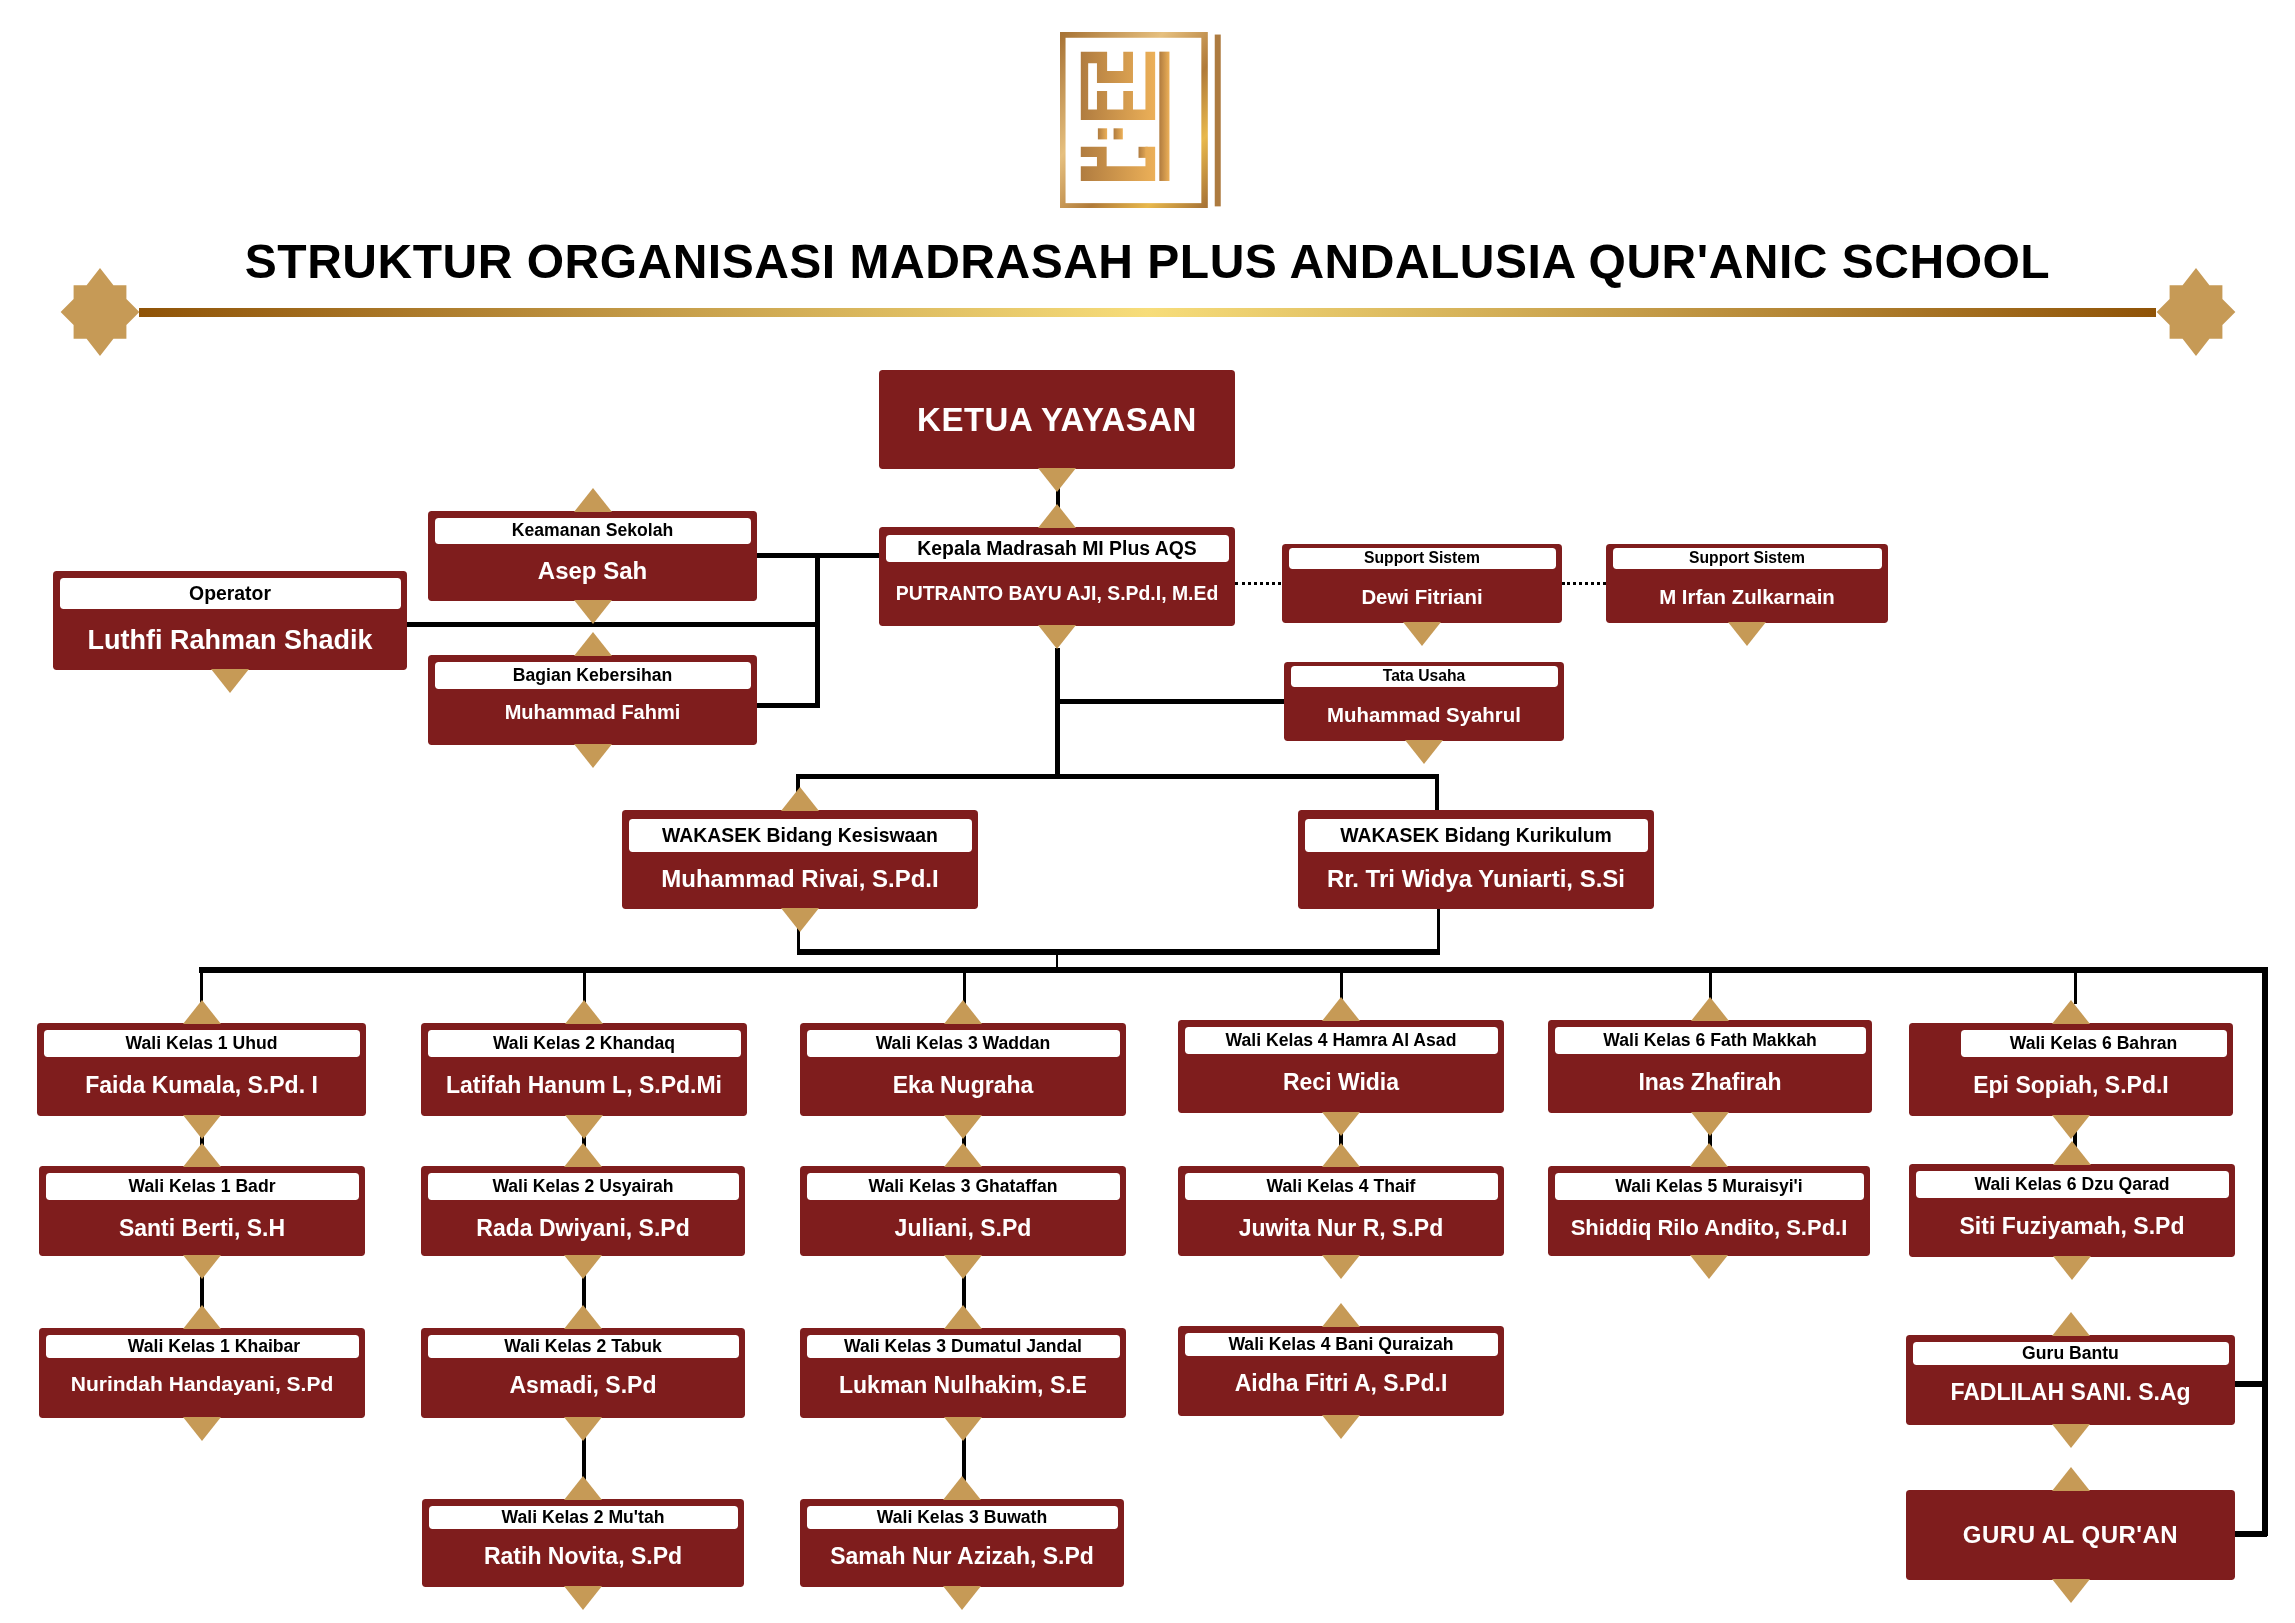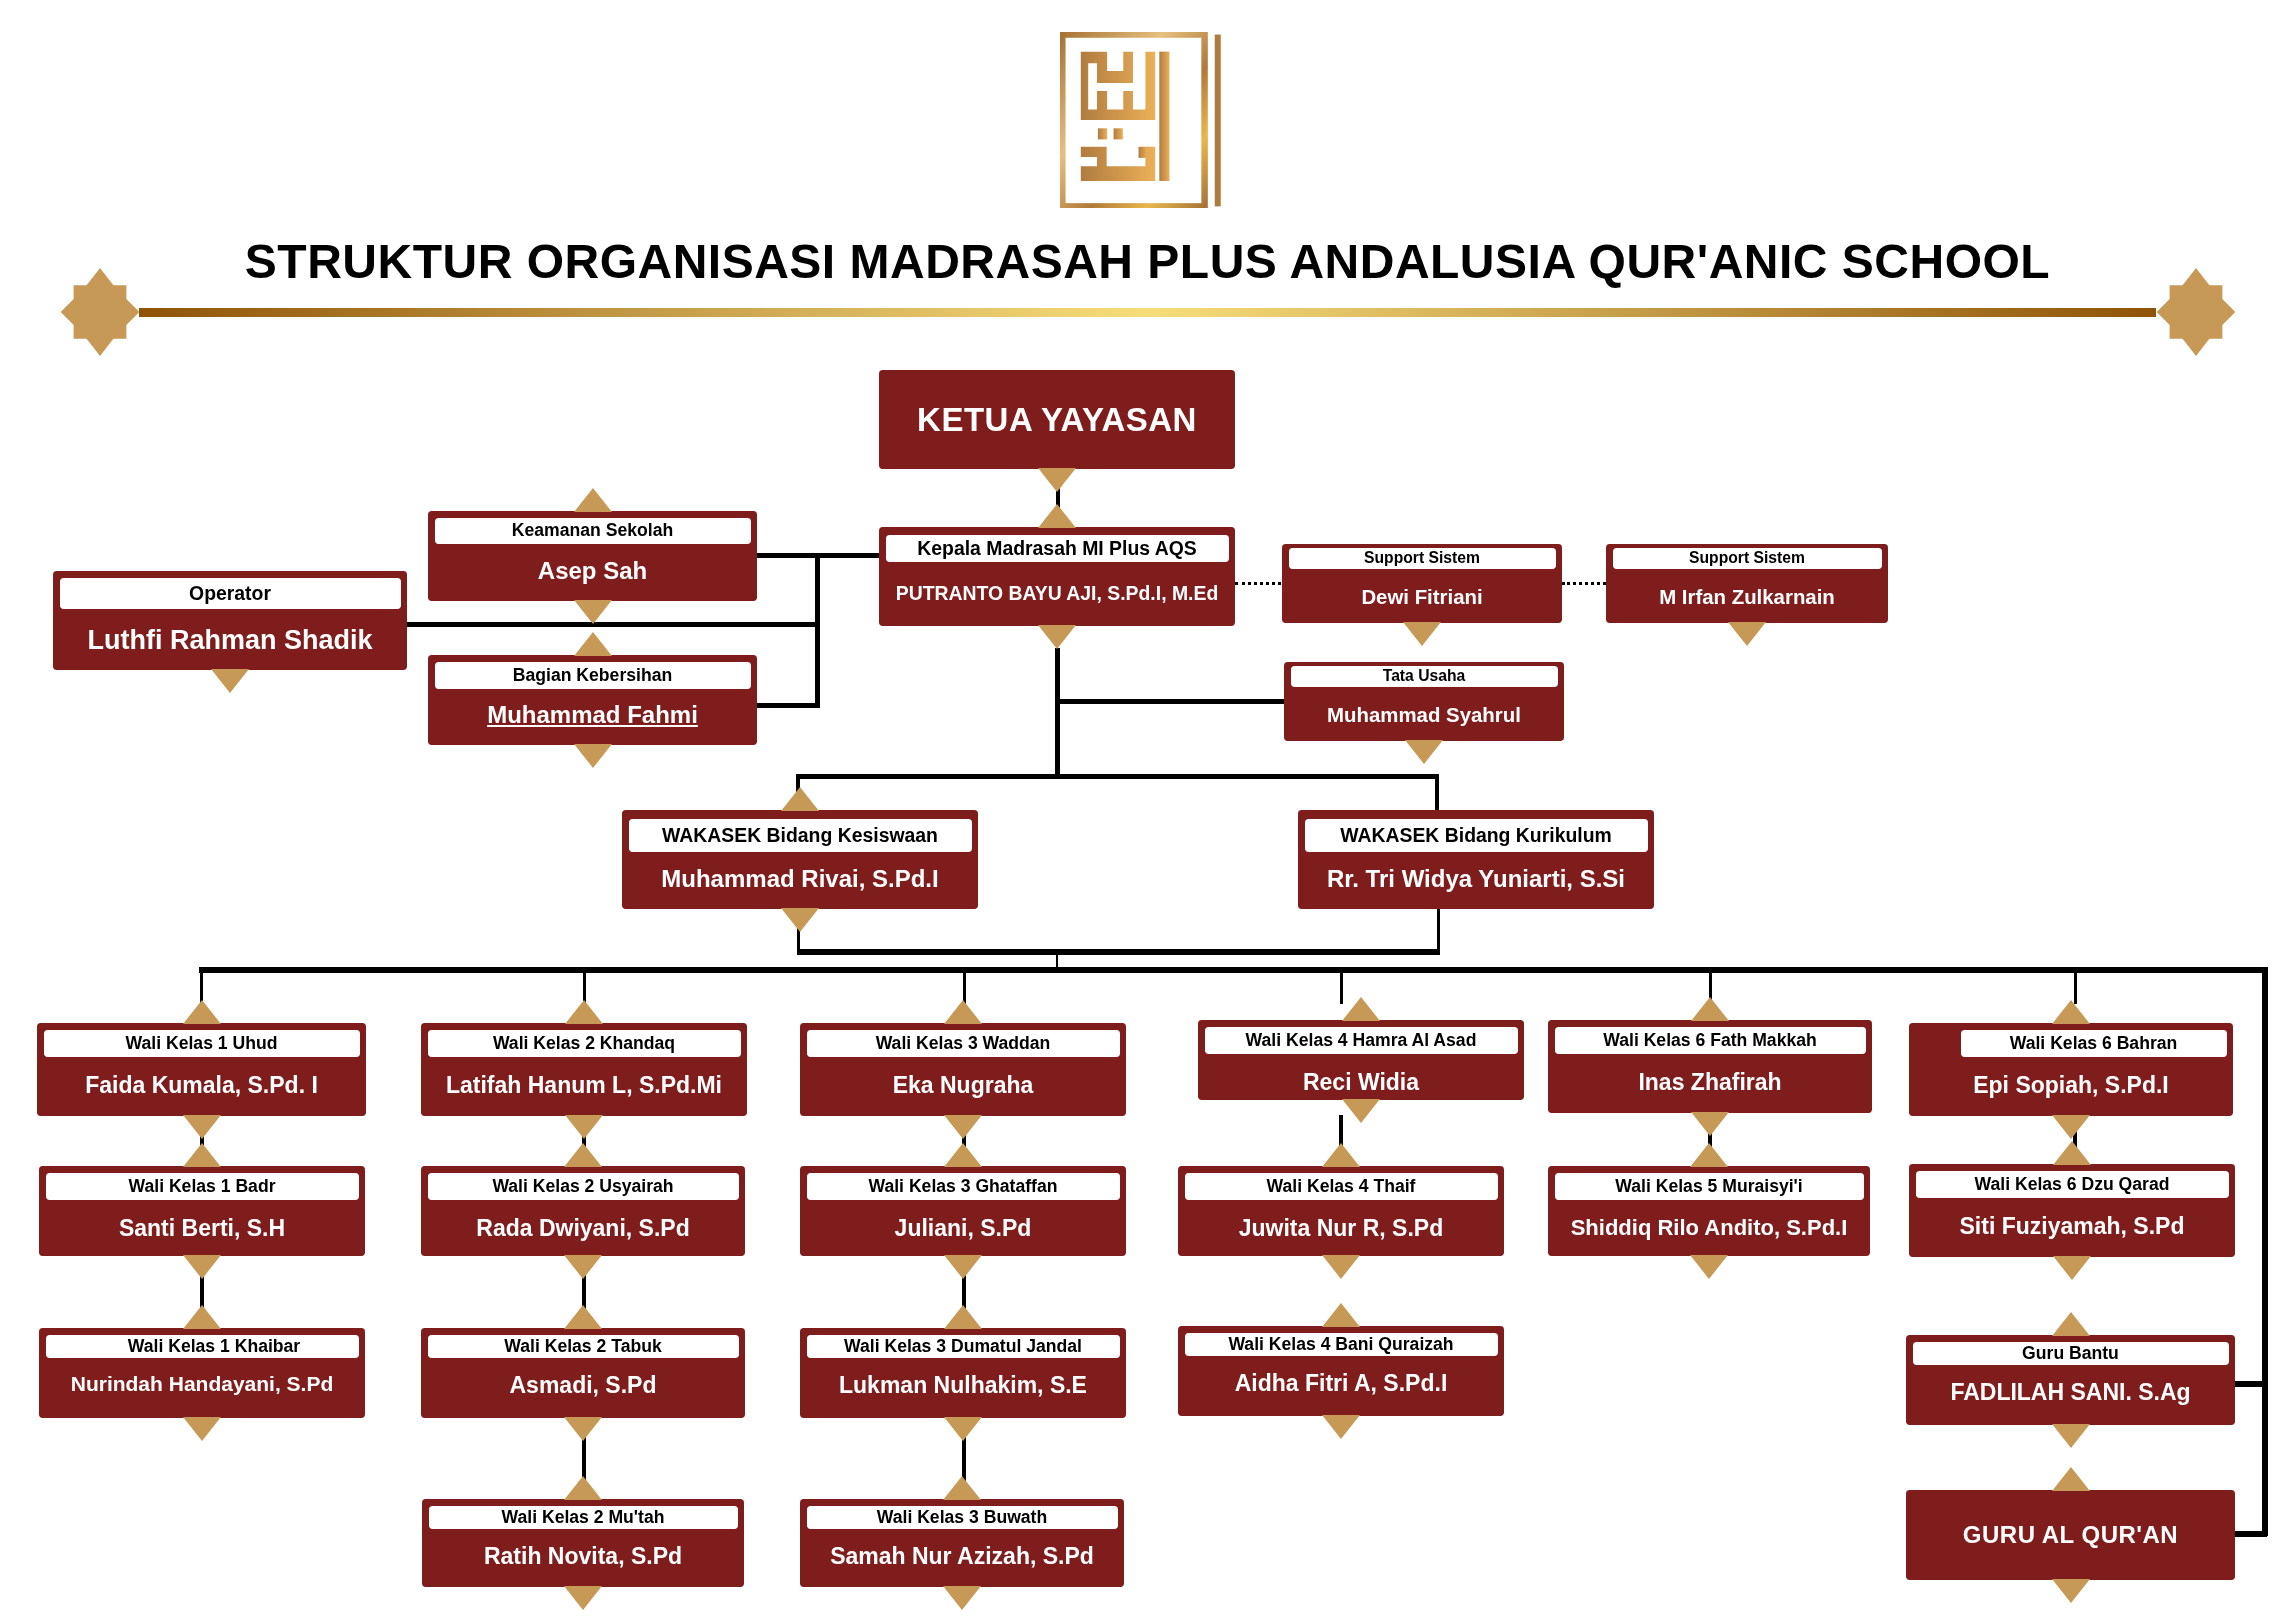--- a/index.html
+++ b/index.html
@@ -143,21 +143,21 @@
   <div class="tri-bot"></div>
 </div>
 <div class="node" style="left:53px; top:571px; width:354px; height:99px;">
   <div class="role" style="top:7.4px; height:30.5px; font-size:19.4px;">Operator</div>
   <div class="name" style="top:54px; font-size:27px;">Luthfi Rahman Shadik</div>
   <div class="tri-bot"></div>
 </div>
 <div class="node" style="left:428px; top:655px; width:329px; height:90px;">
   <div class="tri-top"></div>
   <div class="role" style="top:6.5px; height:27px; font-size:17.6px;">Bagian Kebersihan</div>
-  <div class="name" style="top:46px; font-size:24px;text-decoration:underline;">Muhammad Fahmi</div>
+  <div class="name" style="top:46px; font-size:20px;">Muhammad Fahmi</div>
   <div class="tri-bot"></div>
 </div>
 
 <div class="node" style="left:622px; top:810px; width:356px; height:99px;">
   <div class="tri-top"></div>
   <div class="role" style="top:9.3px; height:33px; font-size:19.4px;">WAKASEK Bidang Kesiswaan</div>
   <div class="name" style="top:55px; font-size:24px;">Muhammad Rivai, S.Pd.I</div>
   <div class="tri-bot"></div>
 </div>
 <div class="node" style="left:1298px; top:810px; width:356px; height:99px;">
@@ -227,21 +227,21 @@
   <div class="name" style="top:44px; font-size:23px;">Lukman Nulhakim, S.E</div>
   <div class="tri-bot"></div>
 </div>
 <div class="node" style="left:800px; top:1499px; width:324px; height:88px;">
   <div class="tri-top"></div>
   <div class="role" style="top:6.5px; height:23px; font-size:17.6px;">Wali Kelas 3 Buwath</div>
   <div class="name" style="top:44px; font-size:23px;">Samah Nur Azizah, S.Pd</div>
   <div class="tri-bot"></div>
 </div>
 
-<div class="node" style="left:1178px; top:1020px; width:326px; height:80px;margin-left:20px;">
+<div class="node" style="left:1178px; top:1020px; width:326px; height:93px;">
   <div class="tri-top"></div>
   <div class="role" style="height:27px; font-size:17.6px;">Wali Kelas 4 Hamra Al Asad</div>
   <div class="name" style="top:49px; font-size:23px;">Reci Widia</div>
   <div class="tri-bot"></div>
 </div>
 <div class="node" style="left:1178px; top:1166px; width:326px; height:90px;">
   <div class="tri-top"></div>
   <div class="role" style="height:27px; font-size:17.6px;">Wali Kelas 4 Thaif</div>
   <div class="name" style="top:49px; font-size:23px;">Juwita Nur R, S.Pd</div>
   <div class="tri-bot"></div>

